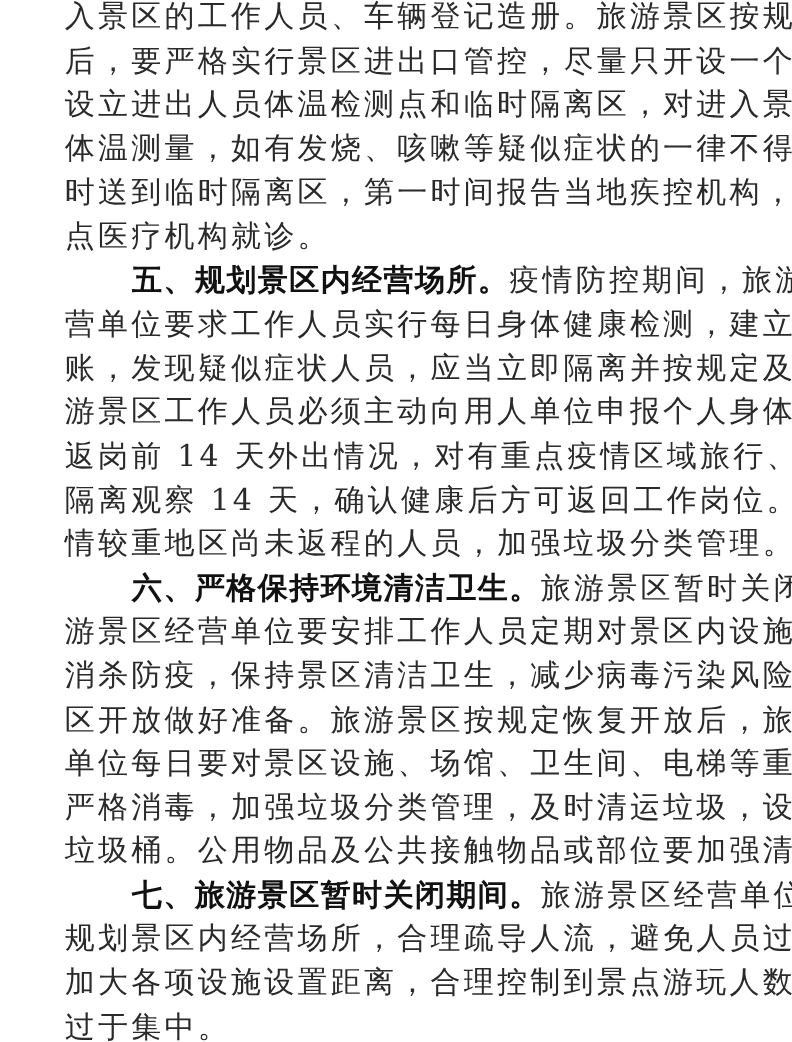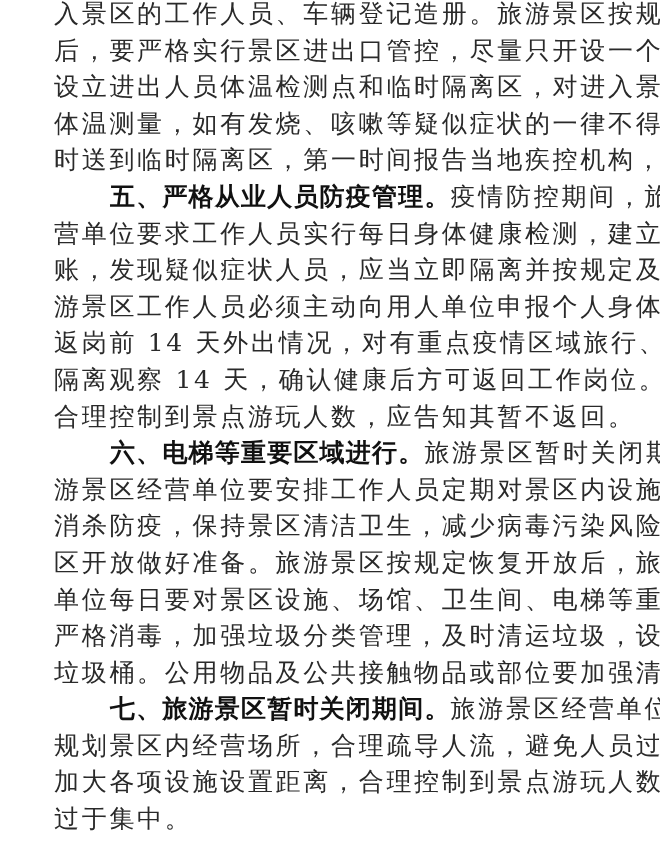--- a/index.html
+++ b/index.html
@@ -42,34 +42,35 @@
 <body>
 
 <div class="page">
 
   <div>
     <div class="line">入景区的工作人员、车辆登记造册。旅游景区按规定恢复开放</div>
     <div class="line">后，要严格实行景区进出口管控，尽量只开设一个出入口，并</div>
     <div class="line">设立进出人员体温检测点和临时隔离区，对进入景区人员进行</div>
     <div class="line">体温测量，如有发烧、咳嗽等疑似症状的一律不得进入，并及</div>
     <div class="line">时送到临时隔离区，第一时间报告当地疾控机构，转送就近定</div>
+    <div class="line">点医疗机构就诊。</div>
   </div>
 
   <div>
-    <div class="line indent"><span class="heading">五、严格从业人员防疫管理。</span><span>疫情防控期间，旅游景区经</span></div>
+    <div class="line indent"><span class="heading">五、规划景区内经营场所。</span><span>疫情防控期间，旅游景区经</span></div>
     <div class="line">营单位要求工作人员实行每日身体健康检测，建立检测记录台</div>
     <div class="line">账，发现疑似症状人员，应当立即隔离并按规定及时报告。旅</div>
     <div class="line">游景区工作人员必须主动向用人单位申报个人身体健康状况和</div>
     <div class="line">返岗前 14 天外出情况，对有重点疫情区域旅行、居住史的，要</div>
     <div class="line">隔离观察 14 天，确认健康后方可返回工作岗位。对目前仍在疫</div>
-    <div class="line">合理控制到景点游玩人数，应告知其暂不返回。</div>
+    <div class="line">情较重地区尚未返程的人员，加强垃圾分类管理。</div>
   </div>
 
   <div>
-    <div class="line indent"><span class="heading">六、电梯等重要区域进行。</span><span>旅游景区暂时关闭期间，旅</span></div>
+    <div class="line indent"><span class="heading">六、严格保持环境清洁卫生。</span><span>旅游景区暂时关闭期间，旅</span></div>
     <div class="line">游景区经营单位要安排工作人员定期对景区内设施、设备进行</div>
     <div class="line">消杀防疫，保持景区清洁卫生，减少病毒污染风险，为恢复景</div>
     <div class="line">区开放做好准备。旅游景区按规定恢复开放后，旅游景区经营</div>
     <div class="line">单位每日要对景区设施、场馆、卫生间、电梯等重要区域进行</div>
     <div class="line">严格消毒，加强垃圾分类管理，及时清运垃圾，设置废弃口罩</div>
     <div class="line">垃圾桶。公用物品及公共接触物品或部位要加强清洗和消毒。</div>
   </div>
 
   <div>
     <div class="line indent"><span class="heading">七、旅游景区暂时关闭期间。</span><span>旅游景区经营单位要科学</span></div>

